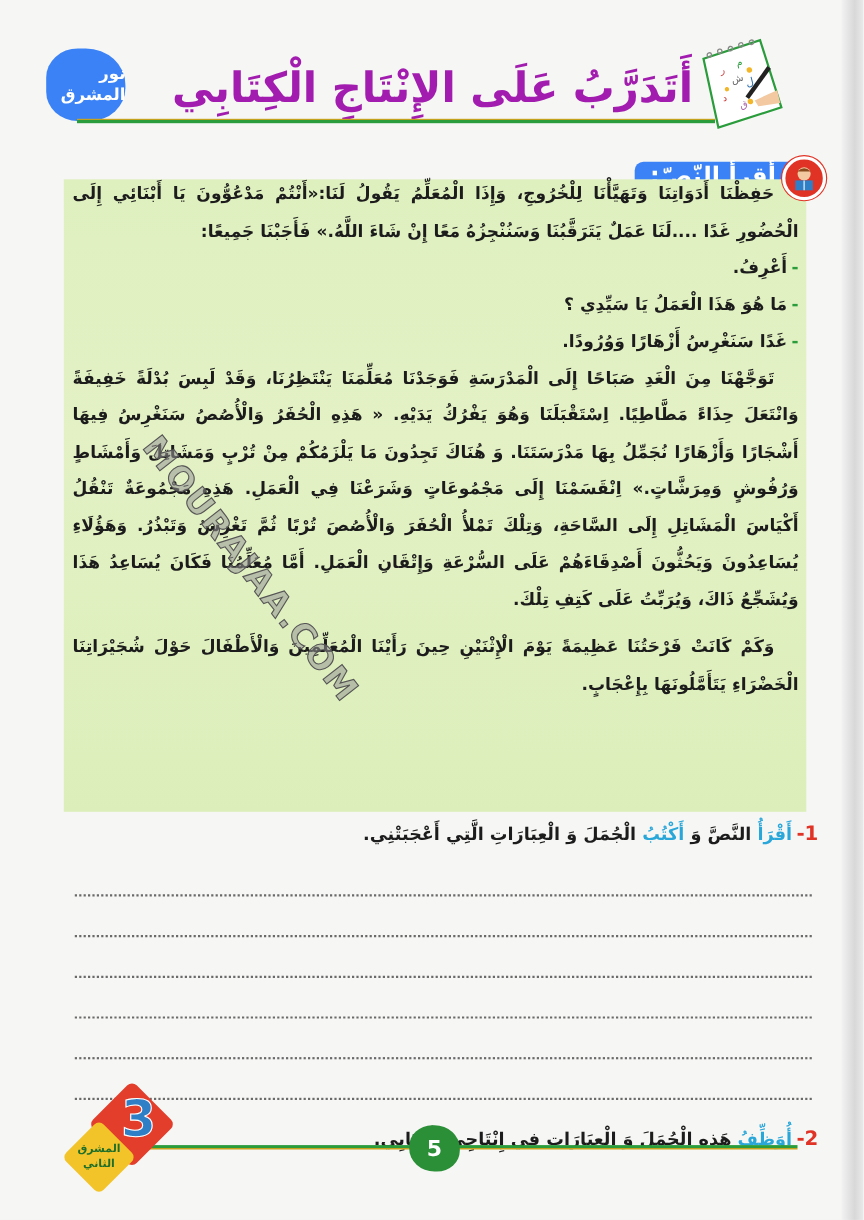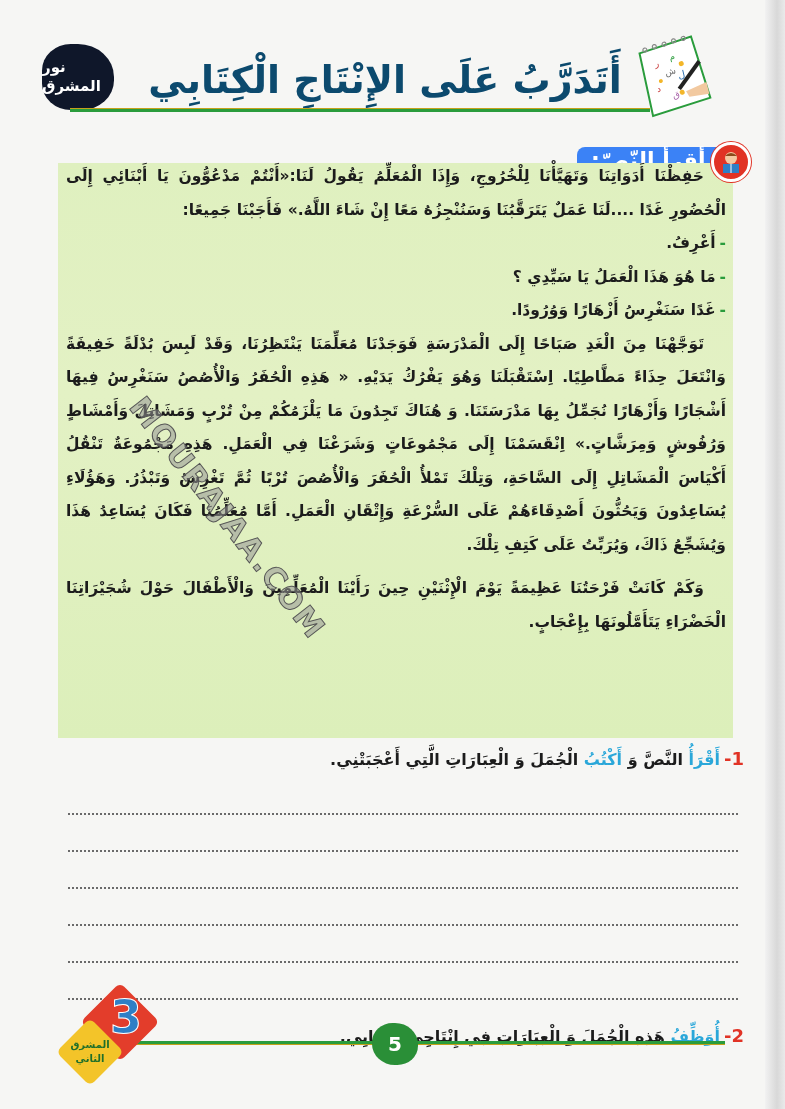--- a/index.html
+++ b/index.html
@@ -8,29 +8,29 @@
     background: #f6f6f4;
     font-family: "DejaVu Sans", sans-serif;
   }
   .page-edge {
     position: absolute; top: 0; right: 0; width: 20px; height: 1109px;
     background: linear-gradient(to right, #f2f2f2, #d8d8d8 60%, #eaeaea);
   }
   
   .brand-badge {
     position: absolute; left: 42px; top: 44px; width: 72px; height: 66px;
-    background: #0f172a; border-radius: 40% 50% 45% 40%;
+    background: #3b82f6; border-radius: 40% 50% 45% 40%;
     color: #fff; font-weight: bold; font-size: 15px; line-height: 19px;
-    display: flex; flex-direction: column; align-items: flex-start; justify-content: center;
+    display: flex; flex-direction: column; align-items: flex-end; justify-content: center;
     text-align: center;
   }
   .title {
     position: absolute; left: 140px; top: 52px; width: 490px;
-    text-align: center; direction: rtl;
-    color: #0c4a6e; font-size: 38px; font-weight: bold; line-height: 56px;
+    direction: rtl;
+    color: #a21caf; font-size: 38px; font-weight: bold; line-height: 56px;
   }
   .title-rule {
     position: absolute; left: 70px; top: 108px; width: 580px; height: 4px;
     background: linear-gradient(to bottom, #c4a21b 0, #c4a21b 1px, #2a9c3c 1px);
   }
   .notebook-icon {
     position: absolute; left: 638px; top: 38px; width: 70px; height: 76px;
     transform: rotate(-14deg);
   }
   

